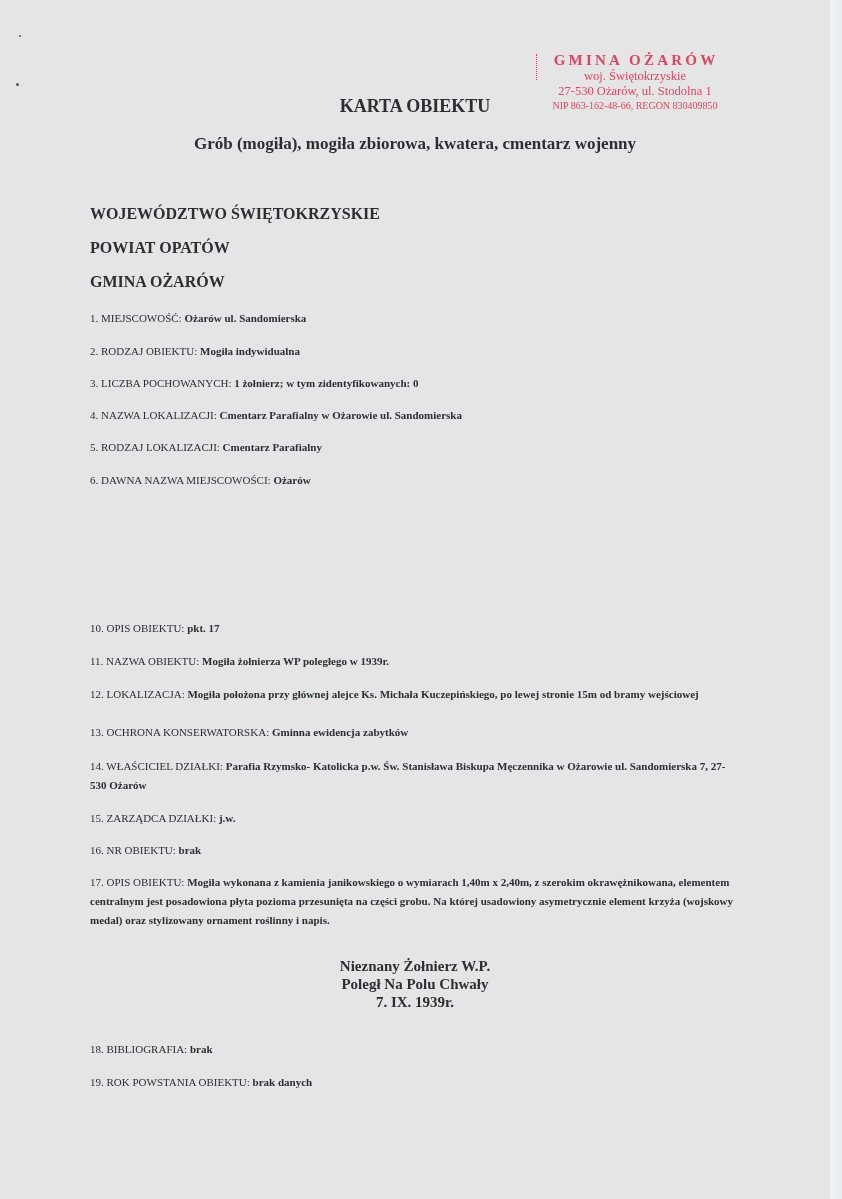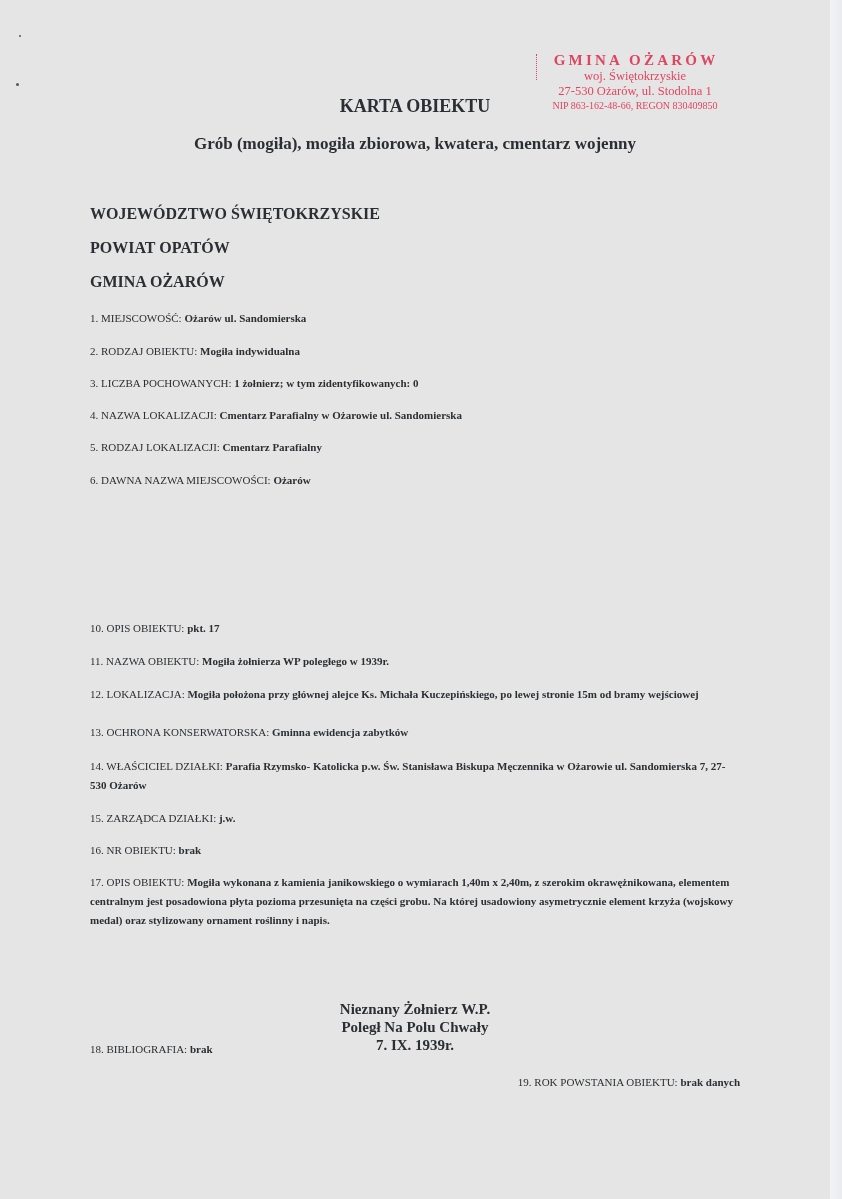--- a/index.html
+++ b/index.html
@@ -42,21 +42,21 @@
   .region {
     position: absolute; left: 90px; font-weight: bold; font-size: 16px;
   }
   .field {
     position: absolute; left: 90px; font-size: 11px; line-height: 19px; width: 650px;
   }
   .field .lbl { font-weight: normal; }
   .field .val { font-weight: bold; }
   .inscr {
     position: absolute; left: 0; width: 830px; top: 957px;
-    text-align: center; font-weight: bold; font-size: 15px; line-height: 18px; margin-top: 43px;
+    text-align: center; font-weight: bold; font-size: 15px; line-height: 18px;
   }
 </style>
 </head>
 <body>
 
 <div class="page">
   <div class="speck" style="left:19px;top:35px;width:2px;height:2px;"></div>
   <div class="speck" style="left:16px;top:83px;"></div>
 
   <div class="stamp">
@@ -89,15 +89,15 @@
   <div class="field" style="top:841px;"><span class="lbl">16. NR OBIEKTU: </span><span class="val">brak</span></div>
   <div class="field" style="top:873px;"><span class="lbl">17. OPIS OBIEKTU: </span><span class="val">Mogiła wykonana z kamienia janikowskiego o wymiarach 1,40m x 2,40m, z szerokim okrawężnikowana, elementem centralnym jest posadowiona płyta pozioma przesunięta na części grobu. Na której usadowiony asymetrycznie element krzyża (wojskowy medal) oraz stylizowany ornament roślinny i napis.</span></div>
 
   <div class="inscr">
     <div>Nieznany Żołnierz W.P.</div>
     <div>Poległ Na Polu Chwały</div>
     <div>7. IX. 1939r.</div>
   </div>
 
   <div class="field" style="top:1040px;"><span class="lbl">18. BIBLIOGRAFIA: </span><span class="val">brak</span></div>
-  <div class="field" style="top:1073px;text-align:right;"><span class="lbl">19. ROK POWSTANIA OBIEKTU: </span><span class="val">brak danych</span></div>
+  <div class="field" style="top:1073px;"><span class="lbl">19. ROK POWSTANIA OBIEKTU: </span><span class="val">brak danych</span></div>
 </div>
 <div class="edge"></div>
 
 </body></html>

